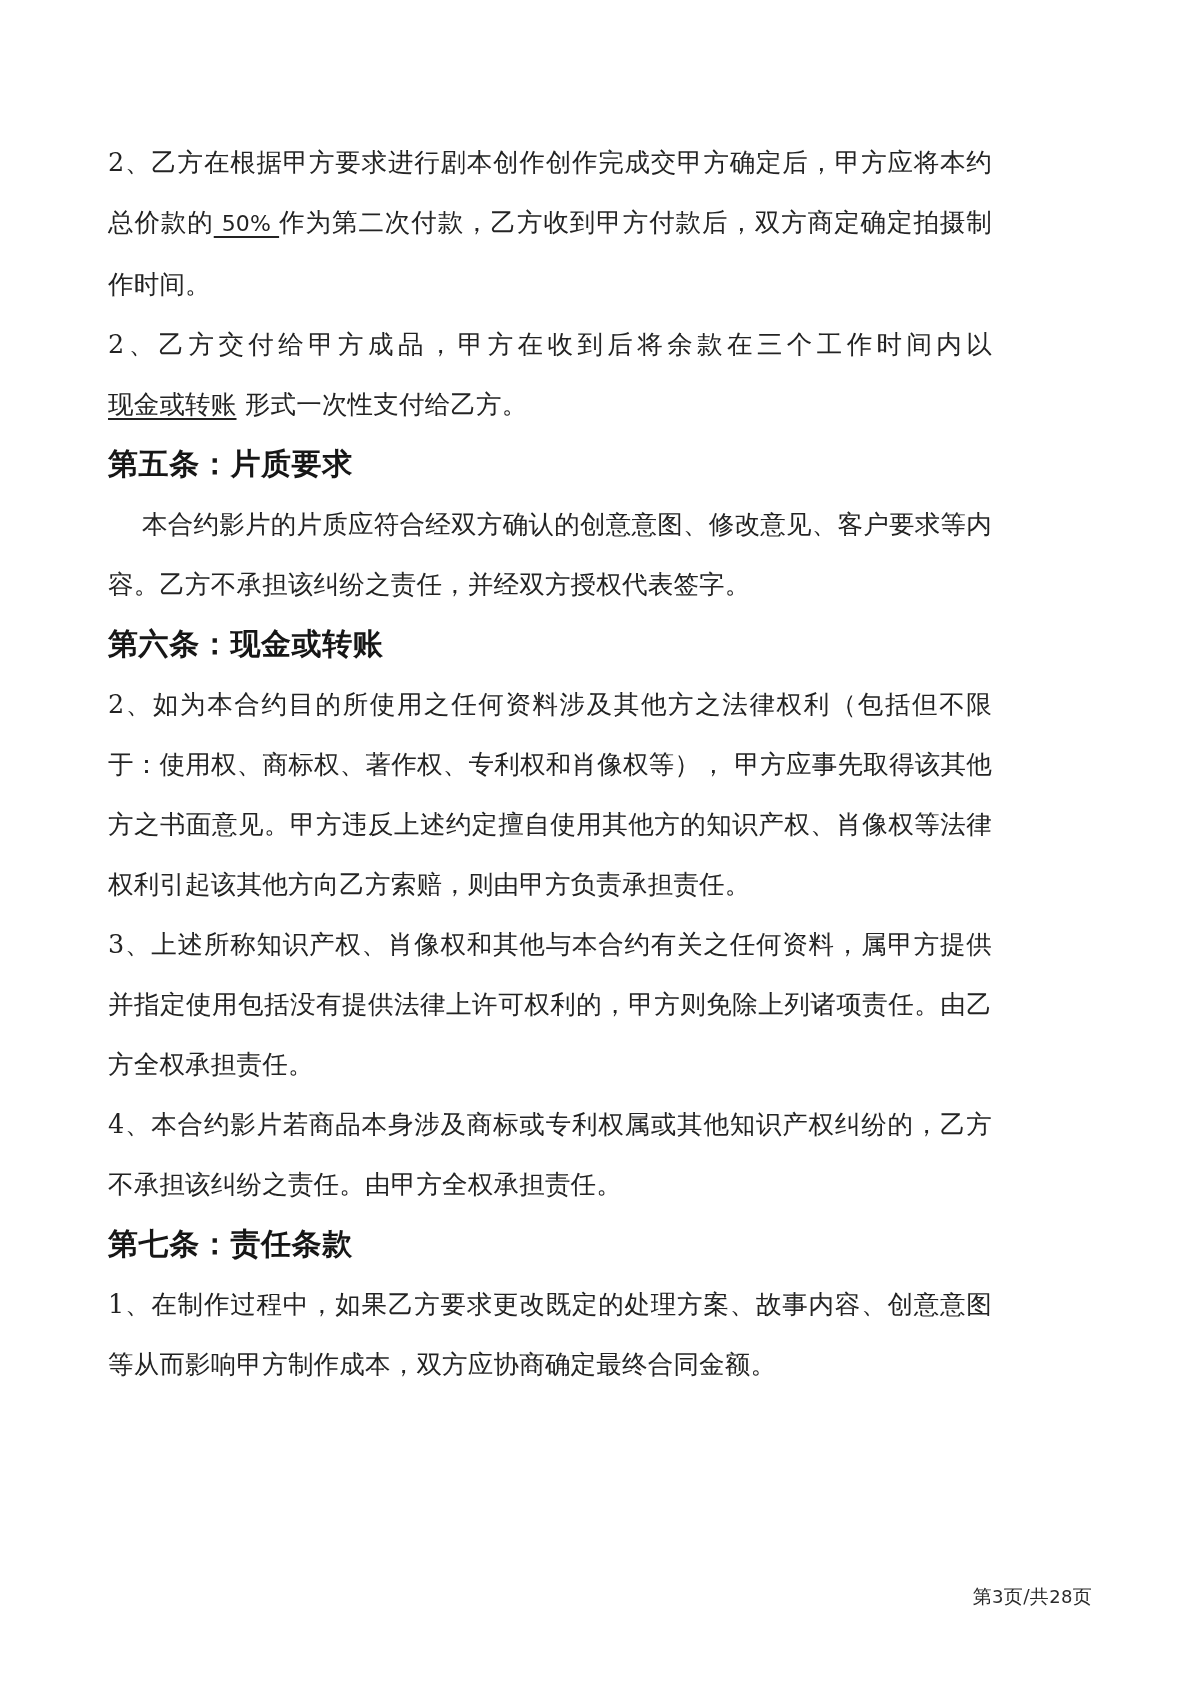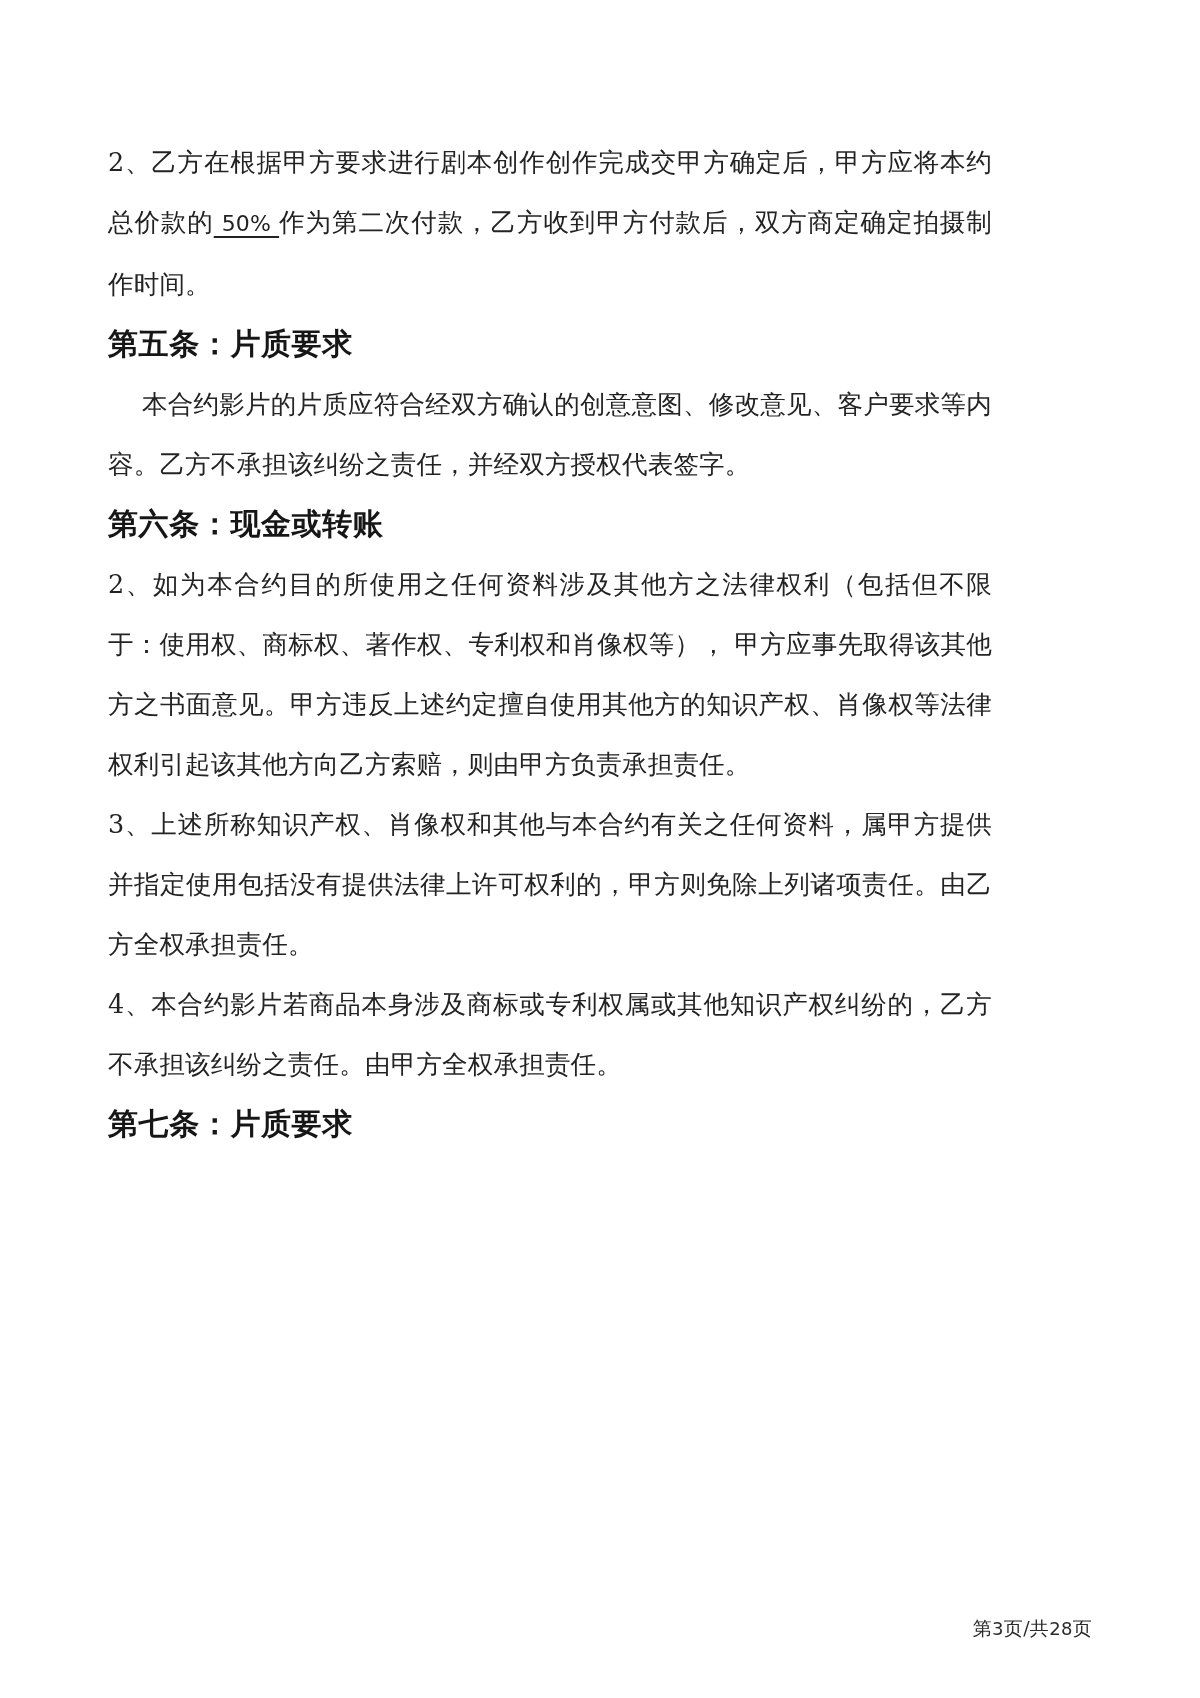--- a/index.html
+++ b/index.html
@@ -52,53 +52,55 @@
   .fill-num {
     text-decoration: underline;
     text-underline-offset: 5px;
     font-family: "DejaVu Sans", "Liberation Sans", sans-serif;
     font-size: 22px;
     white-space: pre;
   }
   .footer {
     position: absolute;
     right: 108px;
-    bottom: 56px;
+    bottom: 88px;
     font-size: 19px;
     color: #2a2a2a;
     font-family: "DejaVu Serif", "Liberation Serif", serif;
     letter-spacing: 0.3px;
     white-space: pre;
   }
   .footer .num {
     font-family: "DejaVu Sans", "Liberation Sans", sans-serif;
     font-size: 18px;
   }
 </style>
 </head>
 <body>
 
 <div class="page">
   <div class="body-col">
 
     <p class="para"><span>2、乙方在根据甲方要求进行剧本创作创作完成交甲方确定后，甲方应将本约总价款的</span><span class="fill-num"> 50% </span><span>作为第二次付款，乙方收到甲方付款后，双方商定确定拍摄制作时间。</span></p>
 
+    <p class="para"><span>2、乙方交付给甲方成品，甲方在收到后将余款在三个工作时间内以 </span><span class="fill">现金或转账</span><span> 形式一次性支付给乙方。</span></p>
 
     <h2 class="heading">第五条：片质要求</h2>
 
     <p class="para indent">本合约影片的片质应符合经双方确认的创意意图、修改意见、客户要求等内容。乙方不承担该纠纷之责任，并经双方授权代表签字。</p>
 
     <h2 class="heading">第六条：现金或转账</h2>
 
 
     <p class="para">2、如为本合约目的所使用之任何资料涉及其他方之法律权利（包括但不限于：使用权、商标权、著作权、专利权和肖像权等），  甲方应事先取得该其他方之书面意见。甲方违反上述约定擅自使用其他方的知识产权、肖像权等法律权利引起该其他方向乙方索赔，则由甲方负责承担责任。</p>
 
     <p class="para">3、上述所称知识产权、肖像权和其他与本合约有关之任何资料，属甲方提供并指定使用包括没有提供法律上许可权利的，甲方则免除上列诸项责任。由乙方全权承担责任。</p>
 
     <p class="para">4、本合约影片若商品本身涉及商标或专利权属或其他知识产权纠纷的，乙方不承担该纠纷之责任。由甲方全权承担责任。</p>
 
-    <h2 class="heading">第七条：片质要求</h2>
+    <h2 class="heading">第七条：责任条款</h2>
 
+    <p class="para">1、在制作过程中，如果乙方要求更改既定的处理方案、故事内容、创意意图等从而影响甲方制作成本，双方应协商确定最终合同金额。</p>
 
   </div>
 
   <div class="footer"><span>第</span><span class="num">3</span><span>页/共</span><span class="num">28</span><span>页</span></div>
 </div>
 
 </body></html>

